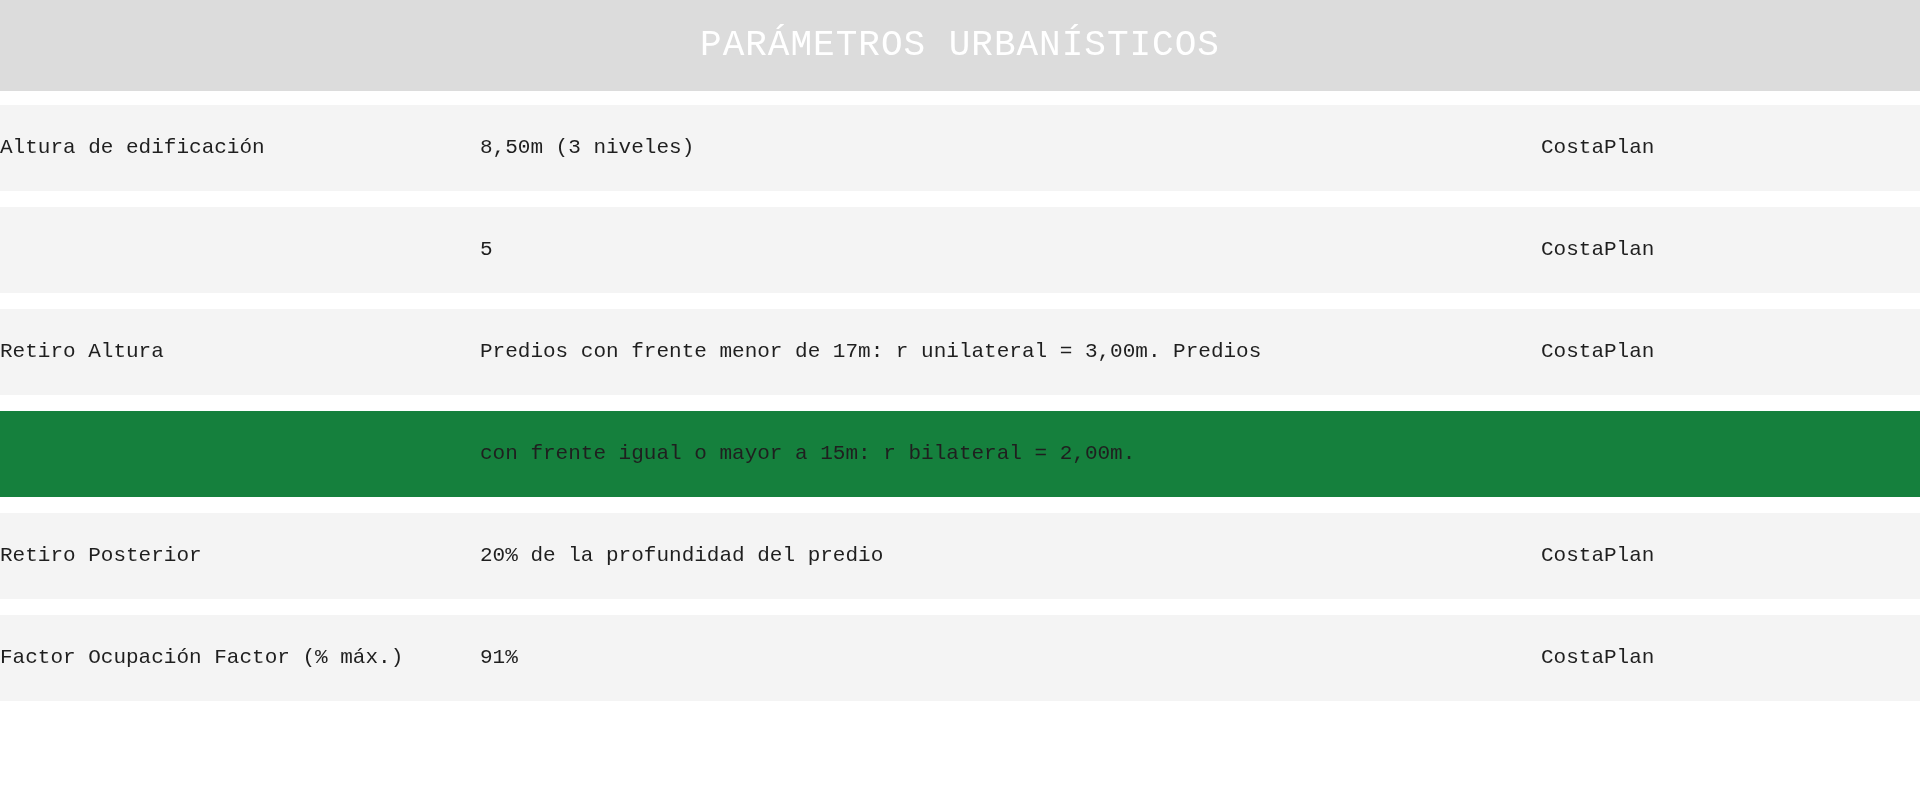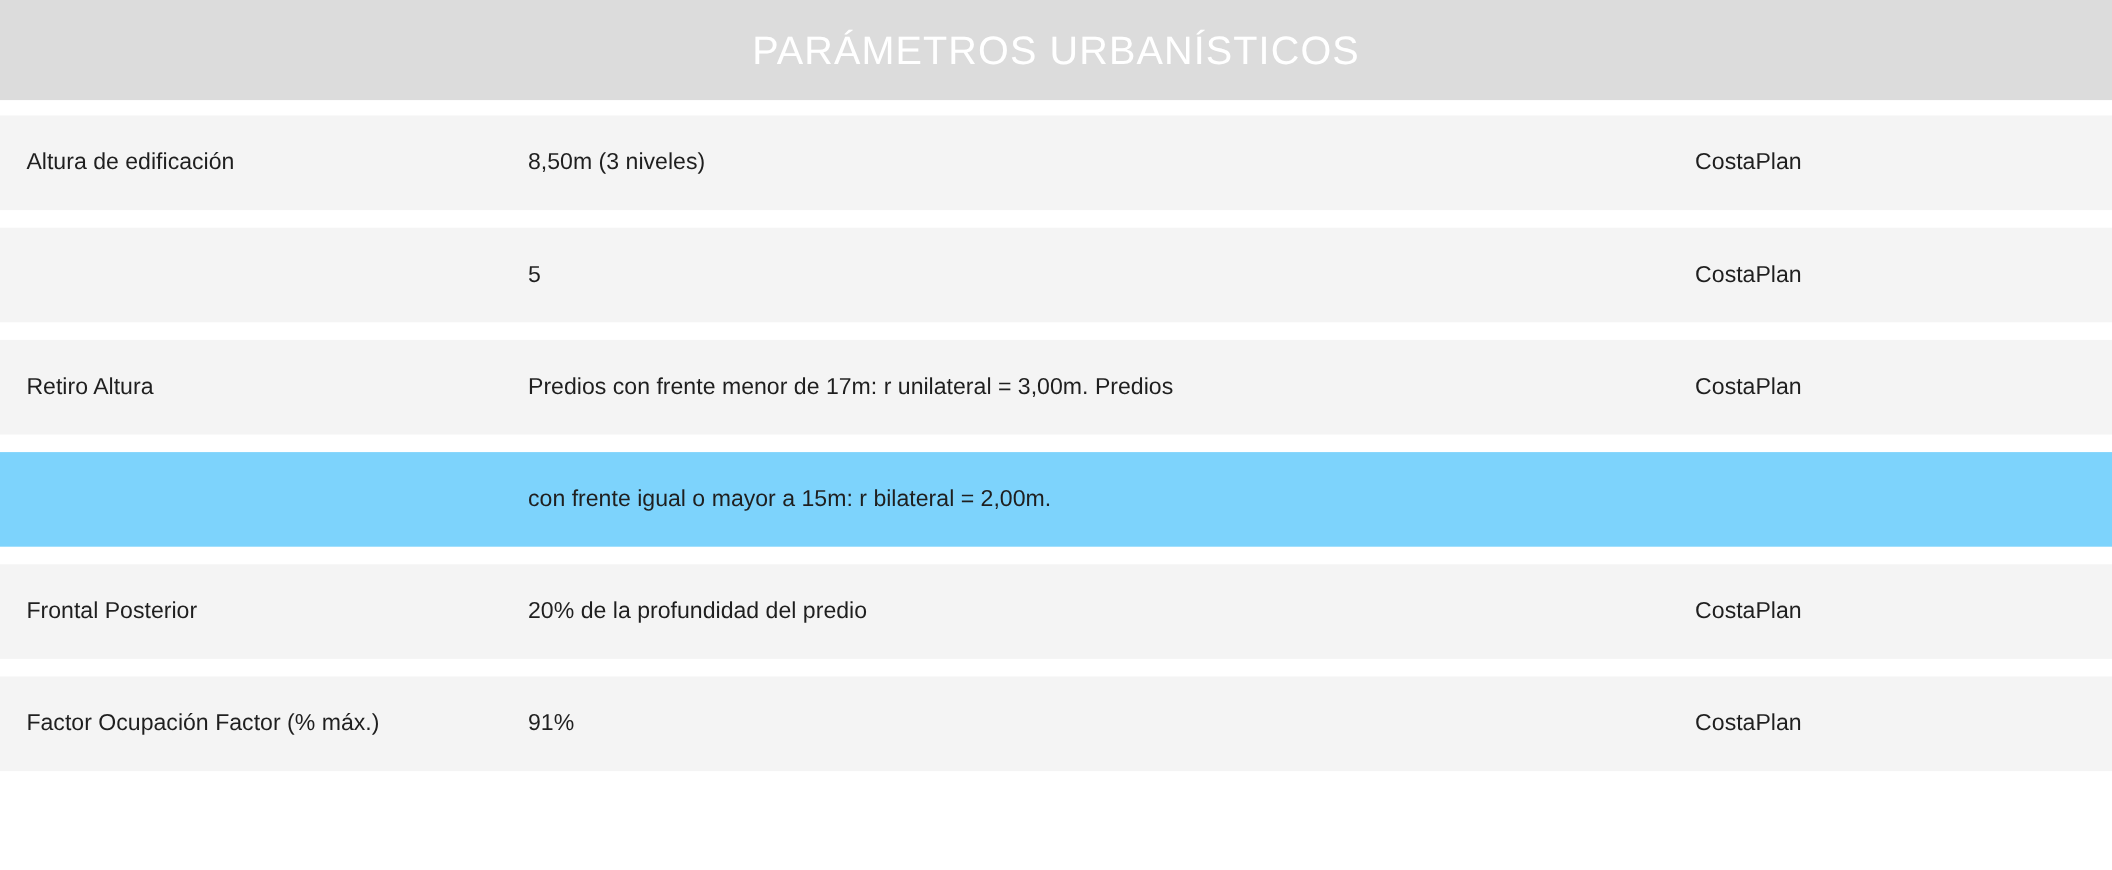--- a/index.html
+++ b/index.html
@@ -13,20 +13,21 @@
     font-family: "Liberation Sans", sans-serif;
     color: #1a1a1a;
     overflow: hidden;
   }
 
   .page {
     width: 1920px;
     height: 708px;
     position: relative;
     background: #ffffff;
+    font-family: Liberation Mono, monospace;
   }
 
   
   .header-band {
     position: absolute;
     left: 0;
     top: 0;
     width: 1920px;
     height: 91px;
     background: #dcdcdc;
@@ -52,38 +53,38 @@
 
   .row {
     position: relative;
     width: 1920px;
     height: 86px;
     background: #f4f4f4;
     margin-bottom: 16px;
     box-sizing: border-box;
   }
   .row.continuation {
-    background: #7dd3fc;
+    background: #15803d;
   }
 
   .cell {
     position: absolute;
     top: 0;
     height: 86px;
     display: flex;
     align-items: center;
     font-size: 21px;
     font-weight: 400;
     color: #1f1f1f;
     line-height: 1.25;
     white-space: nowrap;
   }
 
   .cell-param {
-    left: 24px;
+    left: 0;
     width: 470px;
   }
   .cell-value {
     left: 480px;
     width: 1080px;
   }
   .cell-source {
     left: 1541px;
     width: 330px;
   }
@@ -120,21 +121,21 @@
       <div class="cell cell-source">CostaPlan</div>
     </div>
 
     <div class="row continuation">
       <div class="cell cell-param"></div>
       <div class="cell cell-value">con frente igual o mayor a 15m: r bilateral = 2,00m.</div>
       <div class="cell cell-source"></div>
     </div>
 
     <div class="row">
-      <div class="cell cell-param">Frontal Posterior</div>
+      <div class="cell cell-param">Retiro Posterior</div>
       <div class="cell cell-value">20% de la profundidad del predio</div>
       <div class="cell cell-source">CostaPlan</div>
     </div>
 
     <div class="row">
       <div class="cell cell-param">Factor Ocupación Factor (% máx.)</div>
       <div class="cell cell-value">91%</div>
       <div class="cell cell-source">CostaPlan</div>
     </div>
 

